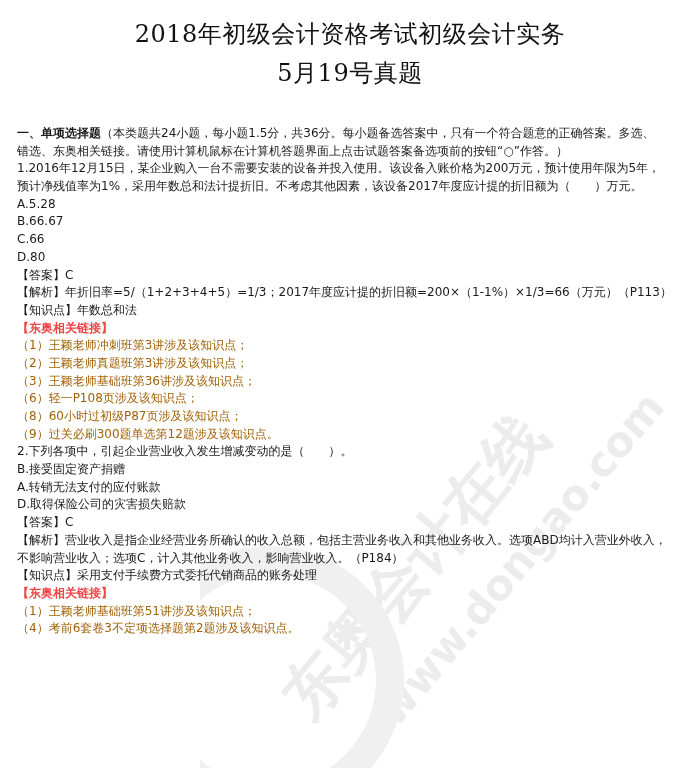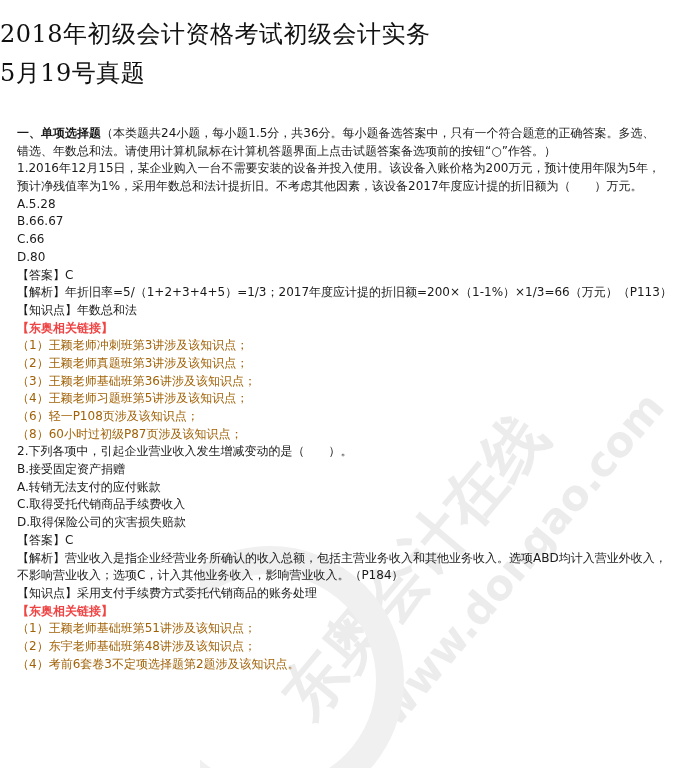--- a/index.html
+++ b/index.html
@@ -1,17 +1,17 @@
 <!DOCTYPE html>
 <html><head>
 <meta charset="utf-8">
 <style>
   html, body { margin: 0; padding: 0; background: #ffffff; }
   body { width: 700px; height: 768px; position: relative; overflow: hidden; font-family: "DejaVu Sans", sans-serif; color: #1a1a1a; }
-  .title { position: absolute; left: 0; width: 700px; font-family: "DejaVu Serif", serif; font-size: 24px; color: #111; letter-spacing: 0.5px; }
+  .title { position: absolute; left: 0; width: 700px; text-align: center; font-family: "DejaVu Serif", serif; font-size: 24px; color: #111; letter-spacing: 0.5px; }
   .t1 { top: 18px; }
   .t2 { top: 57px; }
   .content { position: absolute; left: 17px; top: 125px; width: 670px; font-size: 12px; line-height: 17.7px; }
   .line { white-space: nowrap; height: 17.7px; }
   .bold { font-weight: bold; }
   .red { color: #a16207; }
   .red-head { color: #ef4444; font-weight: bold; }
   .watermark { position: absolute; left: 200px; top: 300px; width: 520px; height: 520px; pointer-events: none; }
 </style>
 </head>
@@ -25,57 +25,55 @@
     <text x="40" y="250" font-size="62" font-family="DejaVu Sans, sans-serif" font-weight="bold">东奥会计在线</text>
     <text x="90" y="320" font-size="42" font-family="DejaVu Sans, sans-serif" font-weight="bold">www.dongao.com</text>
   </g>
   <circle cx="70" cy="380" r="120" fill="none" stroke="#f0f0f0" stroke-width="28"></circle>
 </svg>
 
 <div class="content">
   <div class="line">
     <span class="bold">一、单项选择题</span><span>（本类题共24小题，每小题1.5分，共36分。每小题备选答案中，只有一个符合题意的正确答案。多选、</span>
   </div>
-  <div class="line">错选、年数总和法。请使用计算机鼠标在计算机答题界面上点击试题答案备选项前的按钮“○”作答。）</div>
+  <div class="line">错选、东奥相关链接。请使用计算机鼠标在计算机答题界面上点击试题答案备选项前的按钮“○”作答。）</div>
 
   <div class="line">1.2016年12月15日，某企业购入一台不需要安装的设备并投入使用。该设备入账价格为200万元，预计使用年限为5年，</div>
   <div class="line">预计净残值率为1%，采用年数总和法计提折旧。不考虑其他因素，该设备2017年度应计提的折旧额为（　　）万元。</div>
   <div class="line">A.5.28</div>
   <div class="line">B.66.67</div>
   <div class="line">C.66</div>
   <div class="line">D.80</div>
   <div class="line">
     <span>【答案】</span><span>C</span>
   </div>
   <div class="line">
     <span>【解析】</span><span>年折旧率=5/（1+2+3+4+5）=1/3；2017年度应计提的折旧额=200×（1-1%）×1/3=66（万元）（P113）</span>
   </div>
   <div class="line">
     <span>【知识点】</span><span>年数总和法</span>
   </div>
   <div class="line red-head">【东奥相关链接】</div>
   <div class="line red">（1）王颖老师冲刺班第3讲涉及该知识点；</div>
   <div class="line red">（2）王颖老师真题班第3讲涉及该知识点；</div>
   <div class="line red">（3）王颖老师基础班第36讲涉及该知识点；</div>
-  <div class="line red">（4）王颖老师习题班第5讲涉及该知识点；</div>
   <div class="line red">（6）轻一P108页涉及该知识点；</div>
   <div class="line red">（8）60小时过初级P87页涉及该知识点；</div>
+  <div class="line red">（9）过关必刷300题单选第12题涉及该知识点。</div>
 
   <div class="line">2.下列各项中，引起企业营业收入发生增减变动的是（　　）。</div>
   <div class="line">B.接受固定资产捐赠</div>
   <div class="line">A.转销无法支付的应付账款</div>
-  <div class="line">C.取得受托代销商品手续费收入</div>
   <div class="line">D.取得保险公司的灾害损失赔款</div>
   <div class="line">
     <span>【答案】</span><span>C</span>
   </div>
   <div class="line">
     <span>【解析】</span><span>营业收入是指企业经营业务所确认的收入总额，包括主营业务收入和其他业务收入。选项ABD均计入营业外收入，</span>
   </div>
   <div class="line">不影响营业收入；选项C，计入其他业务收入，影响营业收入。（P184）</div>
   <div class="line">
     <span>【知识点】</span><span>采用支付手续费方式委托代销商品的账务处理</span>
   </div>
   <div class="line red-head">【东奥相关链接】</div>
   <div class="line red">（1）王颖老师基础班第51讲涉及该知识点；</div>
-  <div class="line red">（2）东宇老师基础班第48讲涉及该知识点；</div>
   <div class="line red">（4）考前6套卷3不定项选择题第2题涉及该知识点。</div>
 </div>
 
 </body></html>

